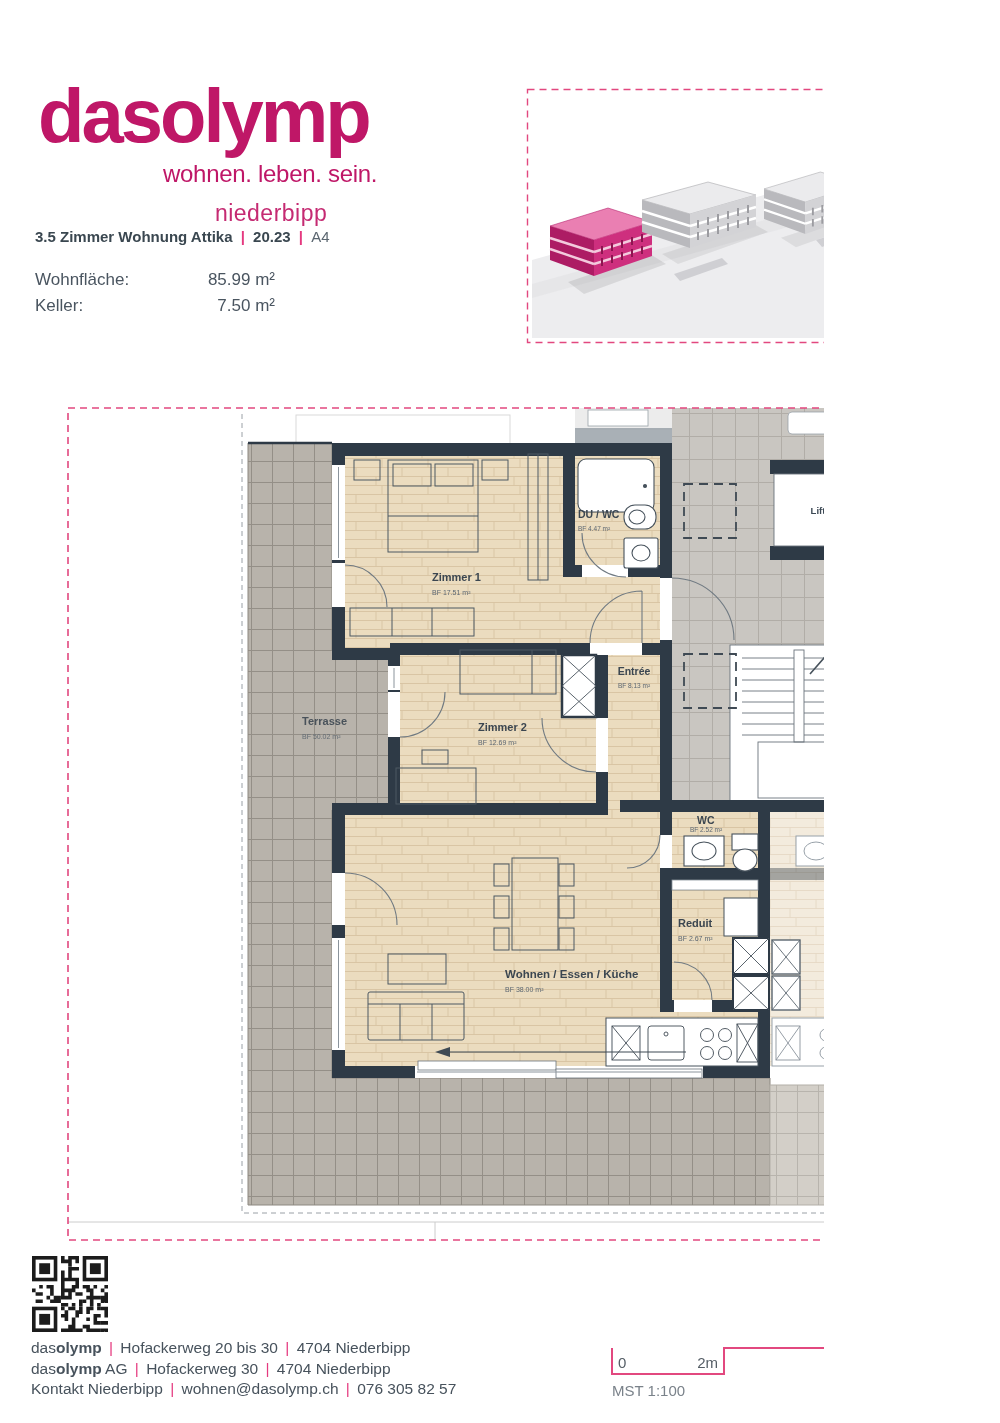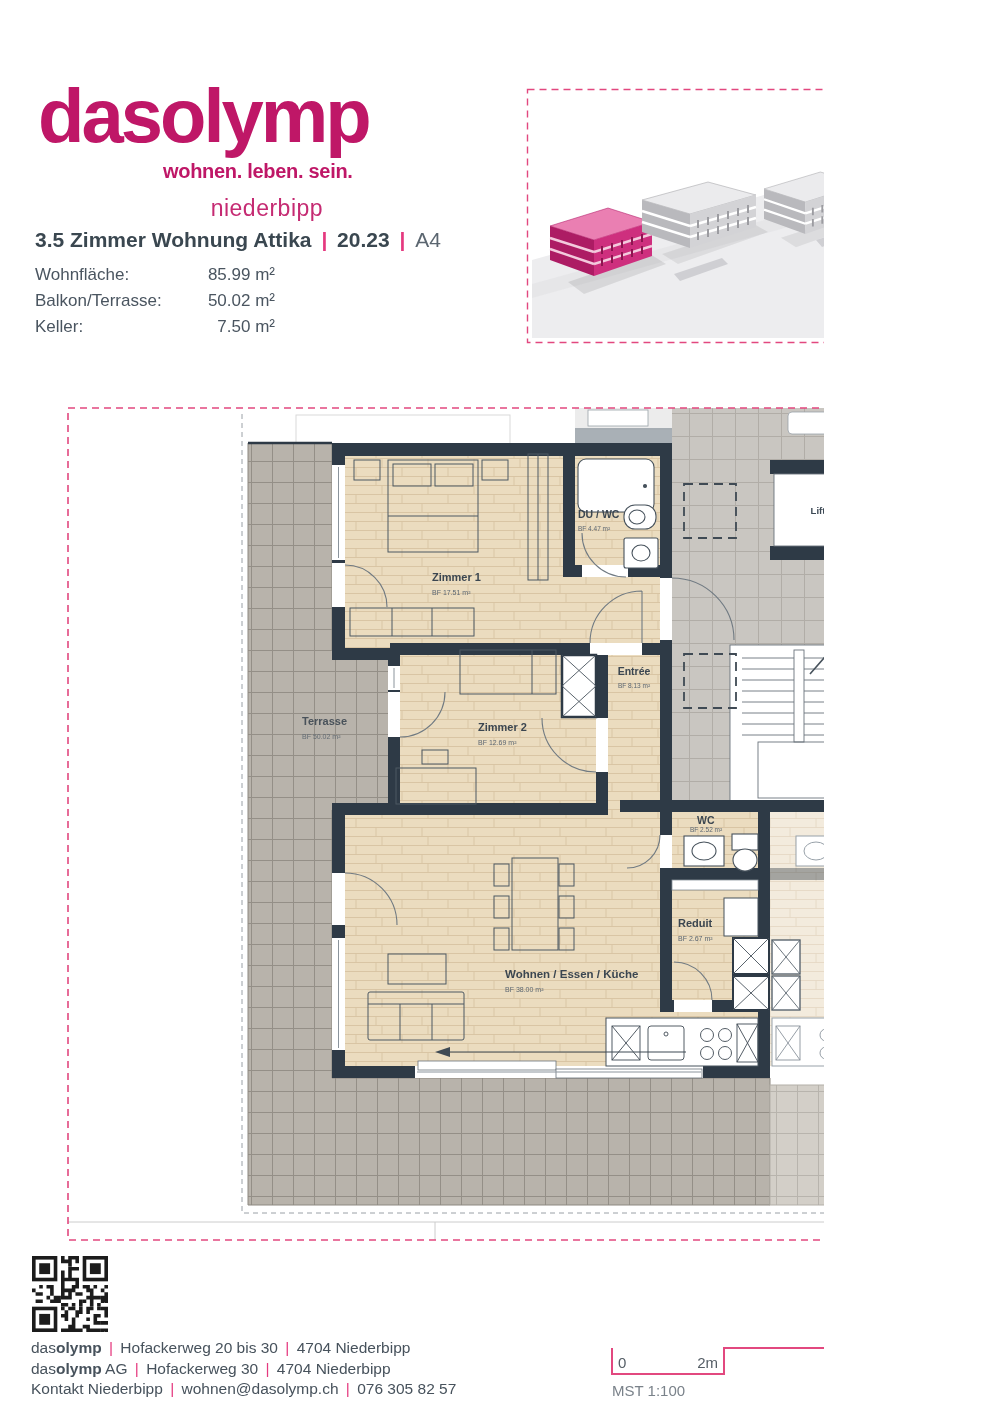--- a/index.html
+++ b/index.html
@@ -2,25 +2,25 @@
 <html><head>
 <meta charset="utf-8">
 <style>
   html,body{margin:0;padding:0;background:#fff;}
   .page{position:relative;width:824px;height:1423px;background:#fff;overflow:hidden;
         font-family:"Liberation Sans",sans-serif;color:#47525c;}
   
   .logo-block{position:absolute;left:38px;top:78px;}
   .logo{font-size:76px;font-weight:700;letter-spacing:-3px;color:#bf1767;line-height:1;}
   .logo .b{font-weight:700;}
-  .tagline{margin:6px 0 12px 125px;font-size:20px;font-weight:700;color:#bf1767;letter-spacing:-.3px;}
+  .tagline{margin:6px 0 12px 125px;font-size:24px;font-weight:400;color:#bf1767;letter-spacing:-.3px;}
   .city{margin:7px 0 0 127px;font-size:23px;font-weight:400;color:#c52a72;letter-spacing:.5px;text-align:center;}
   
   .listing{position:absolute;left:35px;top:228px;width:420px;}
-  .title{font-size:21px;font-weight:700;color:#3a4750;margin:0 0 10px 0;}
+  .title{font-size:15px;font-weight:700;color:#3a4750;margin:0 0 22px 0;}
   .title .pipe{color:#e5397f;font-weight:700;padding:0 4px;}
   .title .variant{font-weight:400;color:#5b6670;}
   .area-row{display:flex;width:240px;justify-content:space-between;font-size:17px;line-height:26px;color:#4a5560;}
   .area-val{text-align:center;}
   
   .siteplan{position:absolute;left:526px;top:88px;width:412px;height:256px;}
   
   .floorplan{position:absolute;left:0;top:395px;}
   
   .qr{position:absolute;left:32px;top:1256px;}
@@ -47,24 +47,20 @@
     <h1 class="title">
       <span>3.5 Zimmer Wohnung Attika</span>
       <span class="pipe">|</span>
       <span>20.23</span>
       <span class="pipe">|</span>
       <span class="variant">A4</span>
     </h1>
     <div class="area-row">
       <span>Wohnfläche:</span>
       <span class="area-val">85.99 m²</span>
-    </div>
-    <div class="area-row">
-      <span>Balkon/Terrasse:</span>
-      <span class="area-val">50.02 m²</span>
     </div>
     <div class="area-row">
       <span>Keller:</span>
       <span class="area-val">7.50 m²</span>
     </div>
   </div>
 
   <div class="siteplan">
     <svg width="412" height="256" viewBox="0 0 412 256">
       <rect x="1.5" y="1.5" width="409" height="253" fill="#fff" stroke="#e2487f" stroke-width="1.4" stroke-dasharray="7 5"></rect>

